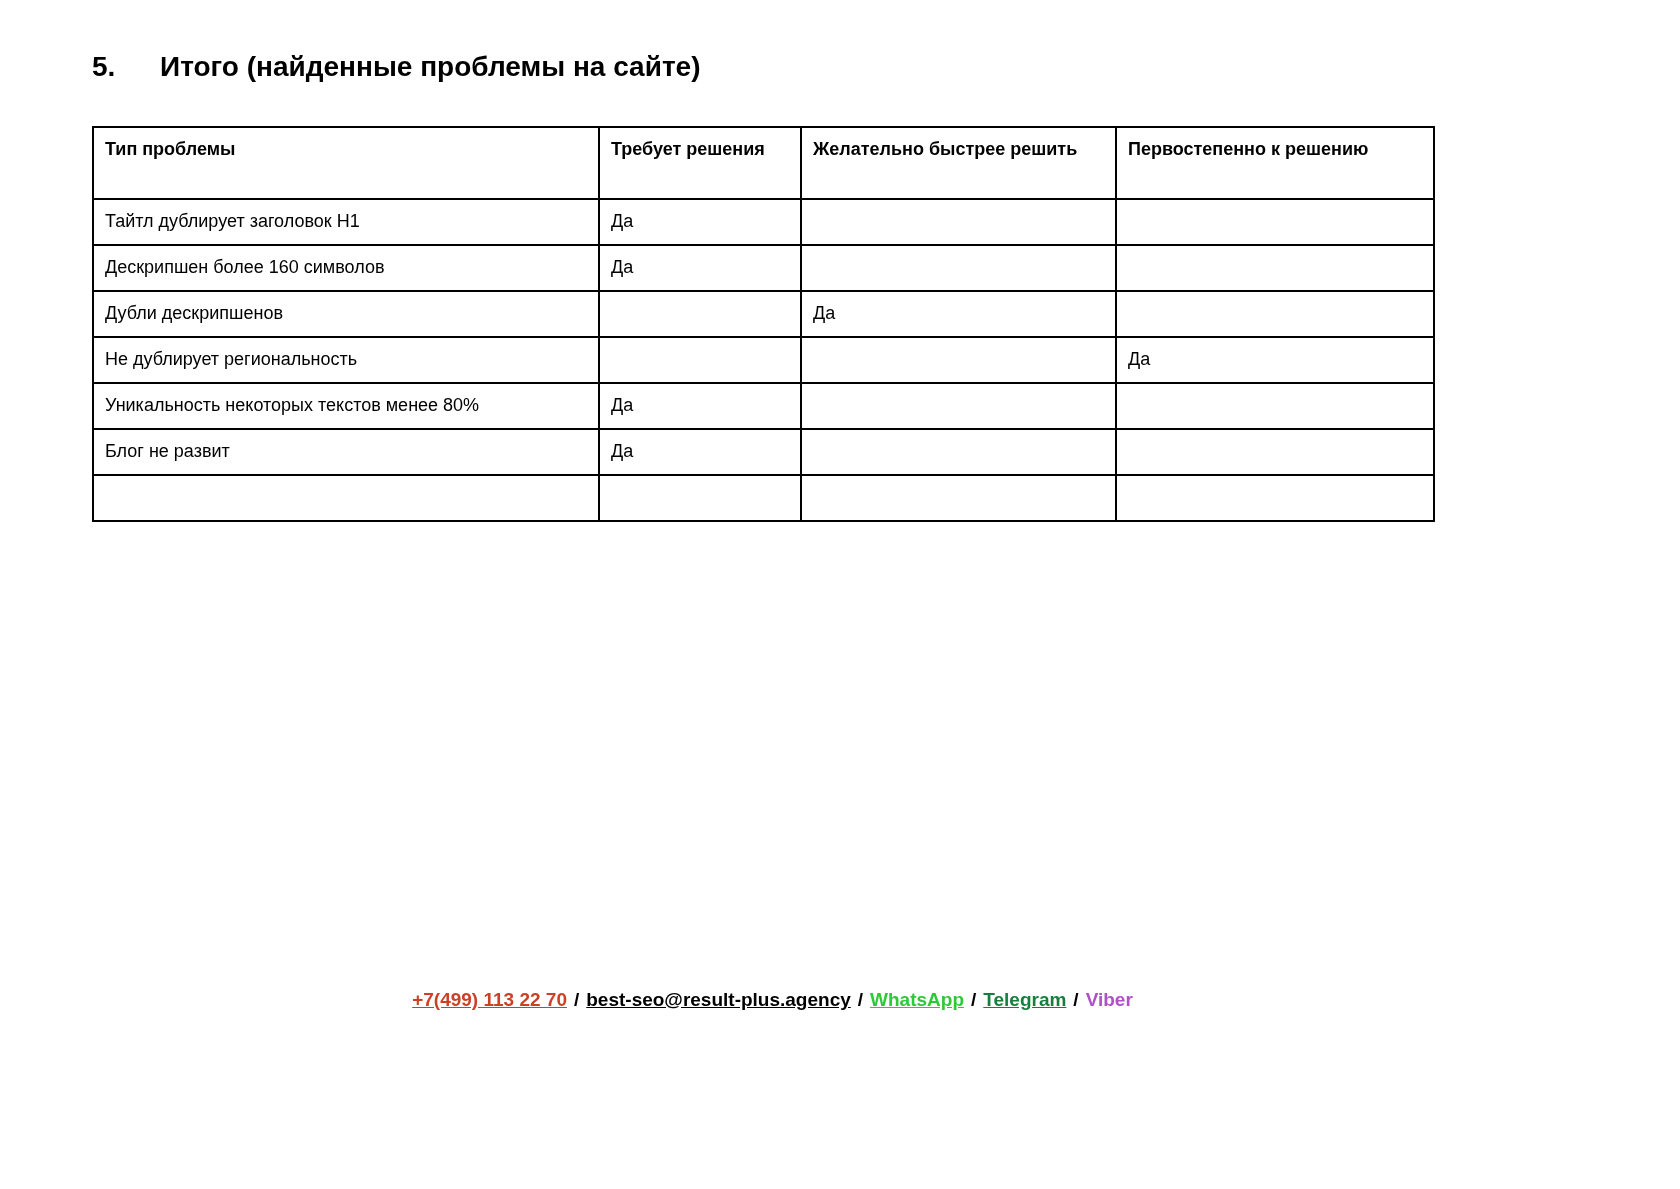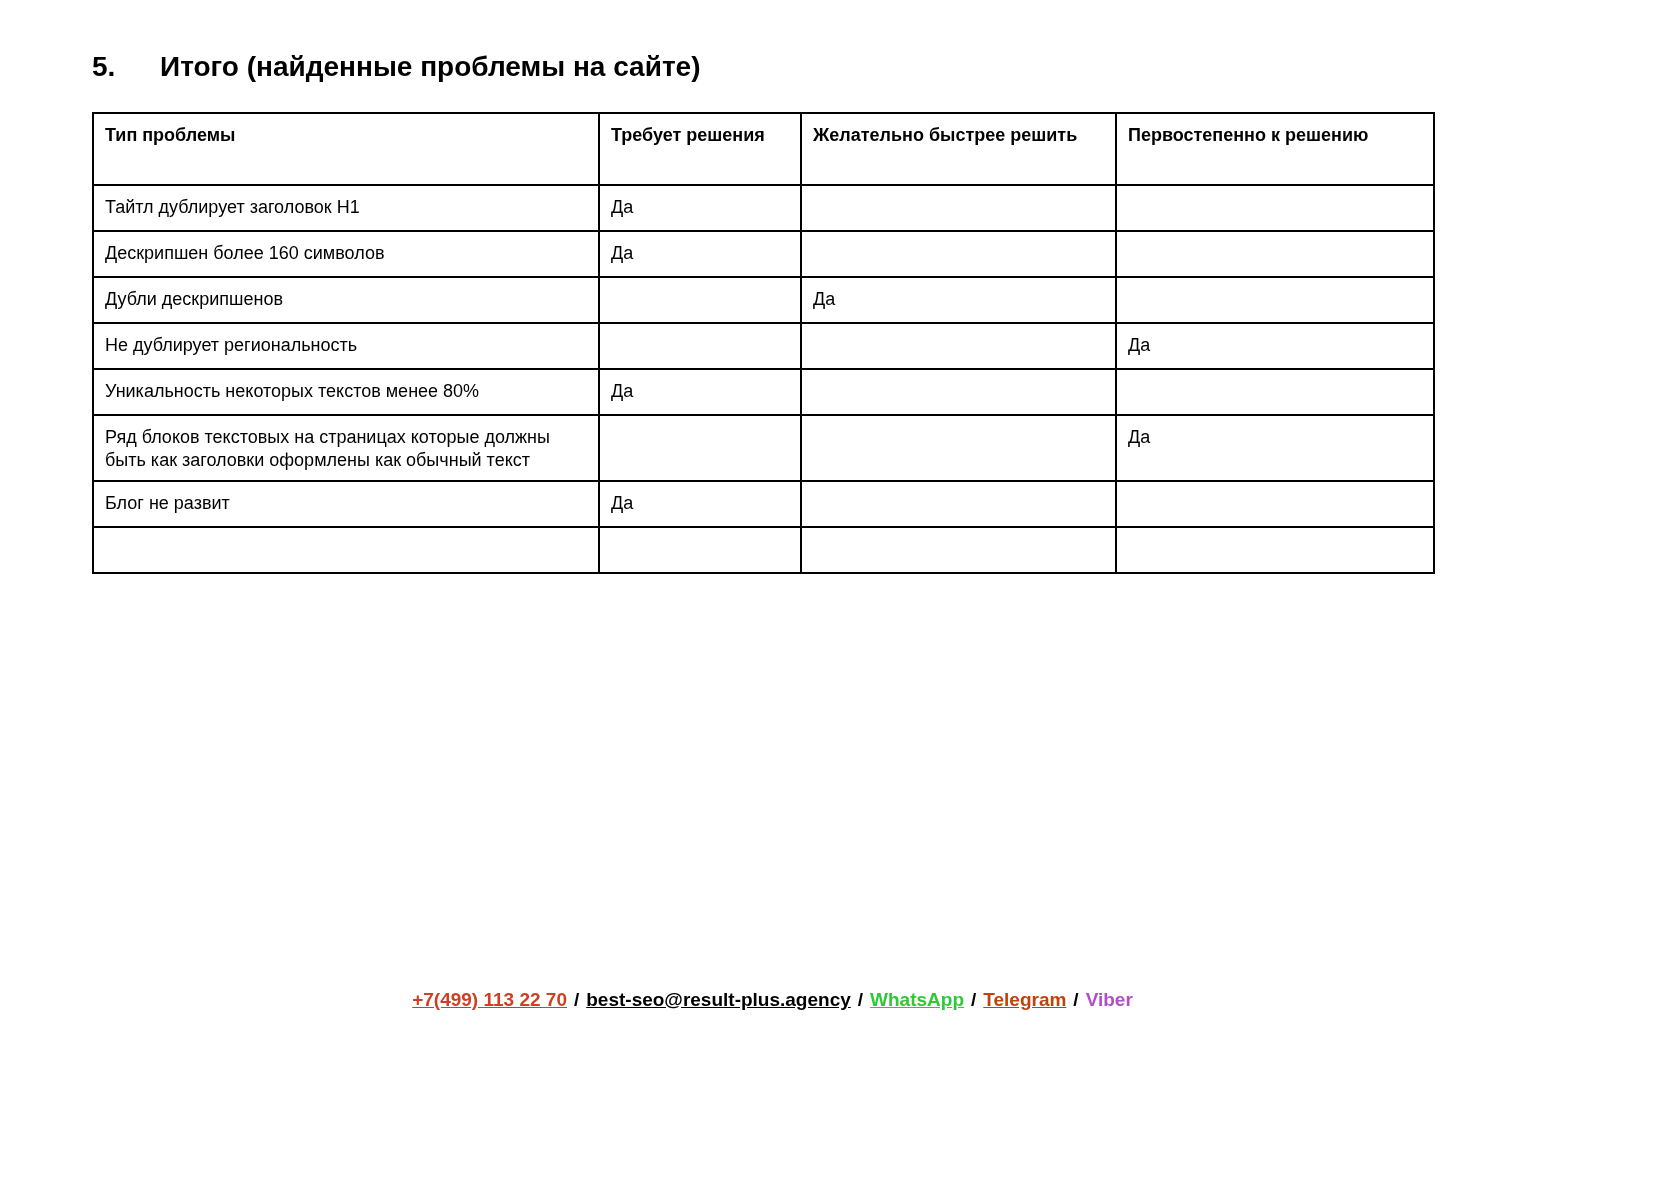--- a/index.html
+++ b/index.html
@@ -27,21 +27,21 @@
     font-size: 28px;
     font-weight: bold;
     line-height: 1.2;
   }
   .heading .num {
     display: inline-block;
     width: 68px;
     flex: 0 0 68px;
   }
   table.problems {
-    margin-top: 28px;
+    margin-top: 42px;
     border-collapse: collapse;
     table-layout: fixed;
     width: 1341px;
     border: 2px solid #000;
   }
   table.problems th,
   table.problems td {
     border: 2px solid #000;
     font-size: 18px;
     line-height: 23px;
@@ -72,21 +72,21 @@
     text-align: center;
     font-size: 19px;
     font-weight: bold;
     line-height: 1.3;
   }
   .footer a { text-decoration: underline; cursor: pointer; }
   .footer .sep { color: #000000; margin: 0 7px; }
   .link-phone    { color: #cc4125; margin-left: 20px; }
   .link-email    { color: #000000; }
   .link-whatsapp { color: #2dc937; }
-  .link-telegram { color: #c2410c; }
+  .link-telegram { color: #15803d; }
   .link-viber    { color: #b04fc7; text-decoration: none !important; }
 </style>
 </head>
 <body>
 
 <div class="content">
 
   <div class="heading">
     <span class="num">5.</span>
     <span class="title">Итого (найденные проблемы на сайте)</span>
@@ -132,26 +132,20 @@
         <td></td>
         <td>Да</td>
       </tr>
       <tr>
         <td>Уникальность некоторых текстов менее 80%</td>
         <td>Да</td>
         <td></td>
         <td></td>
       </tr>
       <tr>
-        <td>Ряд блоков текстовых на страницах которые должны быть как заголовки оформлены как обычный текст</td>
-        <td></td>
-        <td></td>
-        <td>Да</td>
-      </tr>
-      <tr>
         <td>Блог не развит</td>
         <td>Да</td>
         <td></td>
         <td></td>
       </tr>
       <tr>
         <td></td>
         <td></td>
         <td></td>
         <td></td>

